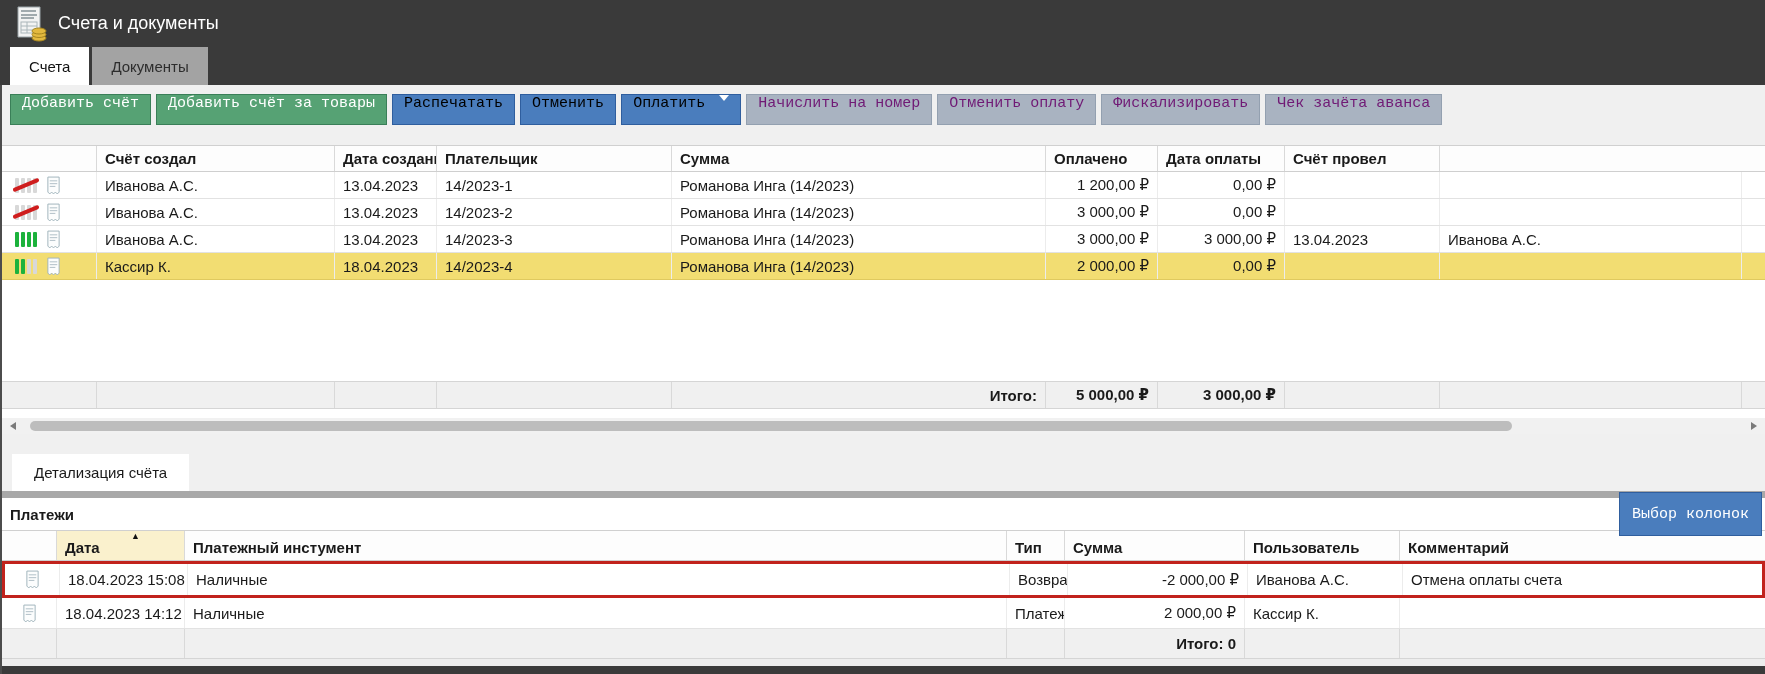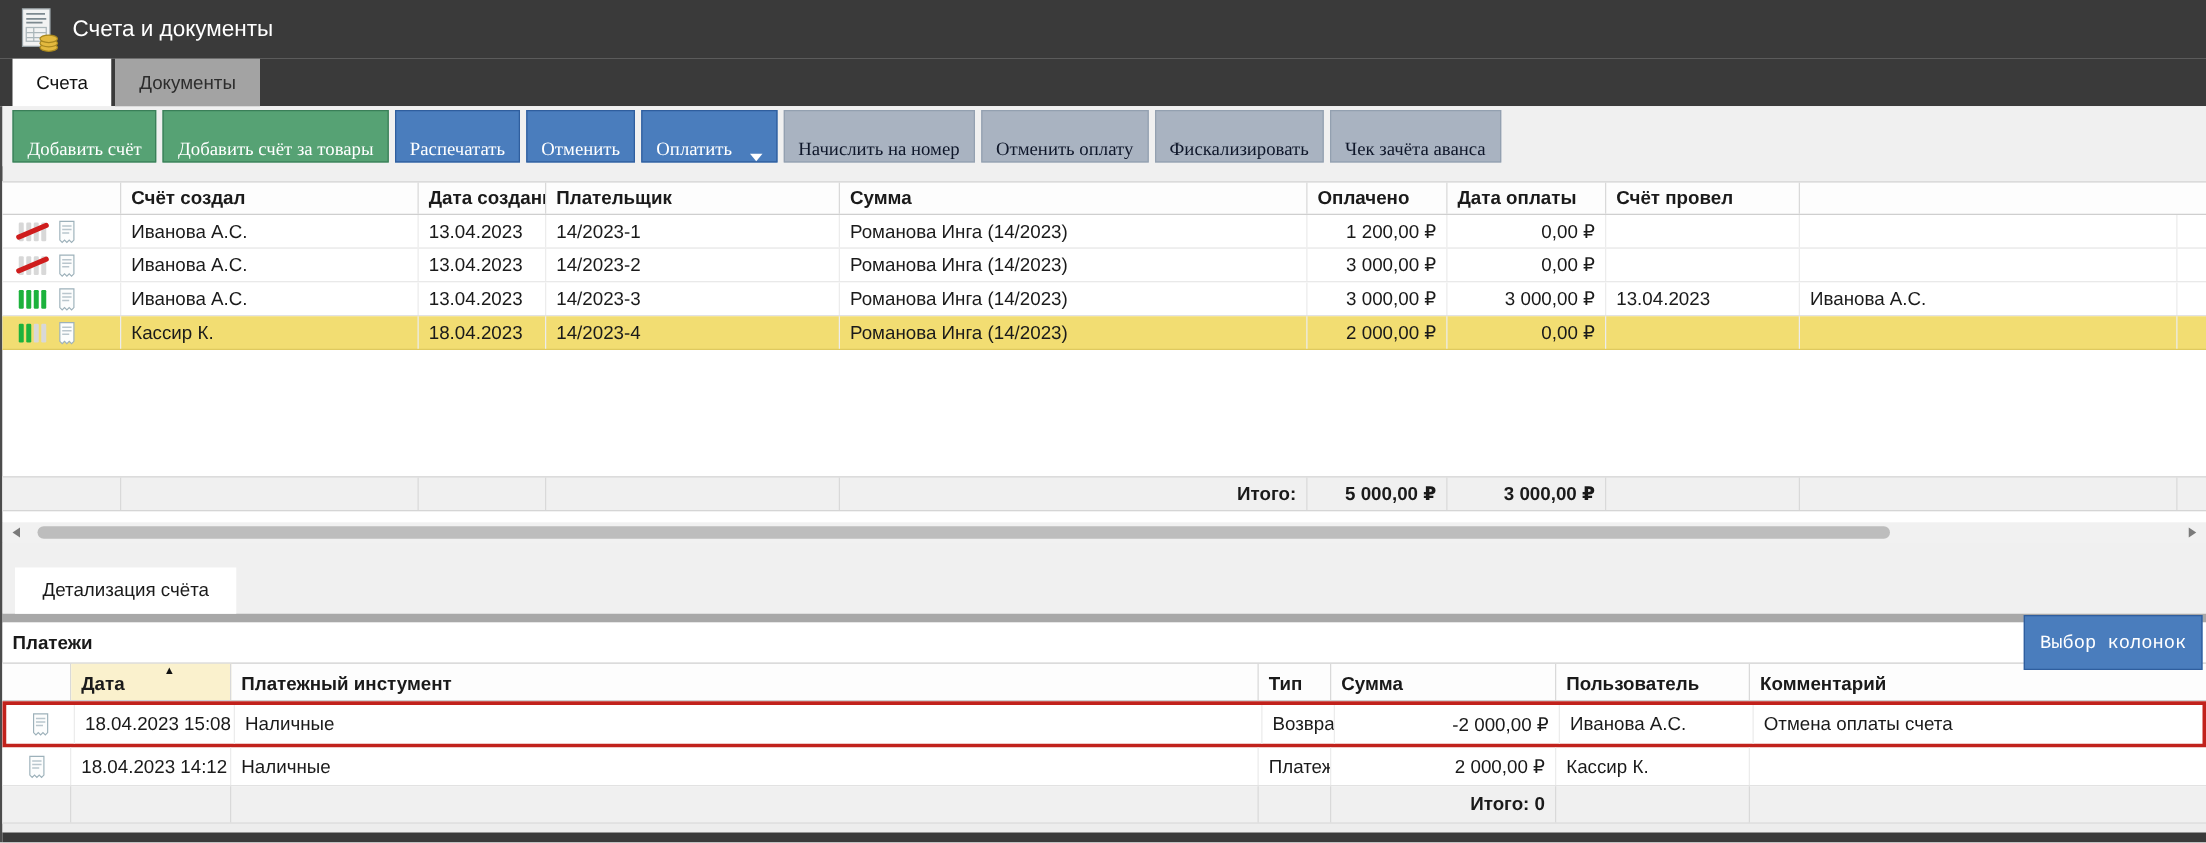--- a/index.html
+++ b/index.html
@@ -12,24 +12,24 @@
 
   
   .tabrow{height:38px;background:#3a3a3a;display:flex;align-items:flex-end;padding-left:10px;gap:3px}
   .tab{height:38px;display:flex;align-items:center;padding:0 19px;background:#a3a3a3;color:#2d2d2d;cursor:pointer;white-space:nowrap}
   .tab.active{background:#fff;color:#111}
 
   .main{border-left:2px solid #4c4c4c;background:#f0f0f0}
 
   
   .toolbar{height:48px;background:#f0f0f0;display:flex;align-items:center;padding-left:8px;gap:5px}
-  .btn{height:42px;padding:0 11px;font-size:15px;font-family:Liberation Serif, serif;border:1px solid;display:inline-flex;align-items:flex-end;cursor:pointer;white-space:nowrap}
+  .btn{height:31px;padding:0 11px;font-size:15px;font-family:Liberation Mono, monospace;border:1px solid;display:inline-flex;align-items:flex-start;cursor:pointer;white-space:nowrap}
   .btn.green{background:#56a274;border-color:#3a7f58;color:#fff}
-  .btn.blue{background:#4a7dbd;border-color:#2f5e9e;color:#ffffff}
-  .btn.disabled{background:#a9b3c1;border-color:#93a0b0;color:#0f172a;cursor:default}
+  .btn.blue{background:#4a7dbd;border-color:#2f5e9e;color:#000000}
+  .btn.disabled{background:#a9b3c1;border-color:#93a0b0;color:#701a75;cursor:default}
   .caret{width:0;height:0;border-left:5px solid transparent;border-right:5px solid transparent;border-top:6px solid #fff;margin-left:14px}
 
   
   .gridtop{--cols:95px 238px 102px 235px 374px 112px 127px 155px 302px 1fr;margin-top:12px;background:#fff;padding-bottom:9px}
   .thead,.trow,.totrow{display:grid;grid-template-columns:var(--cols)}
   .thead{height:27px;background:#fdfdfd;border-top:1px solid #d0d0d0;border-bottom:1px solid #cfcfcf}
   .thead .c{font-weight:bold;display:flex;align-items:center;padding:0 8px;border-right:1px solid #d9d9d9;white-space:nowrap;overflow:hidden}
   .thead .c:last-child,.trow .c:last-child,.totrow .c:last-child{border-right:none}
   .trow{height:27px;border-bottom:1px solid #e2e2e2;background:#fff;cursor:pointer}
   .trow .c{display:flex;align-items:center;padding:0 8px;border-right:1px solid #ececec;white-space:nowrap;overflow:hidden}

